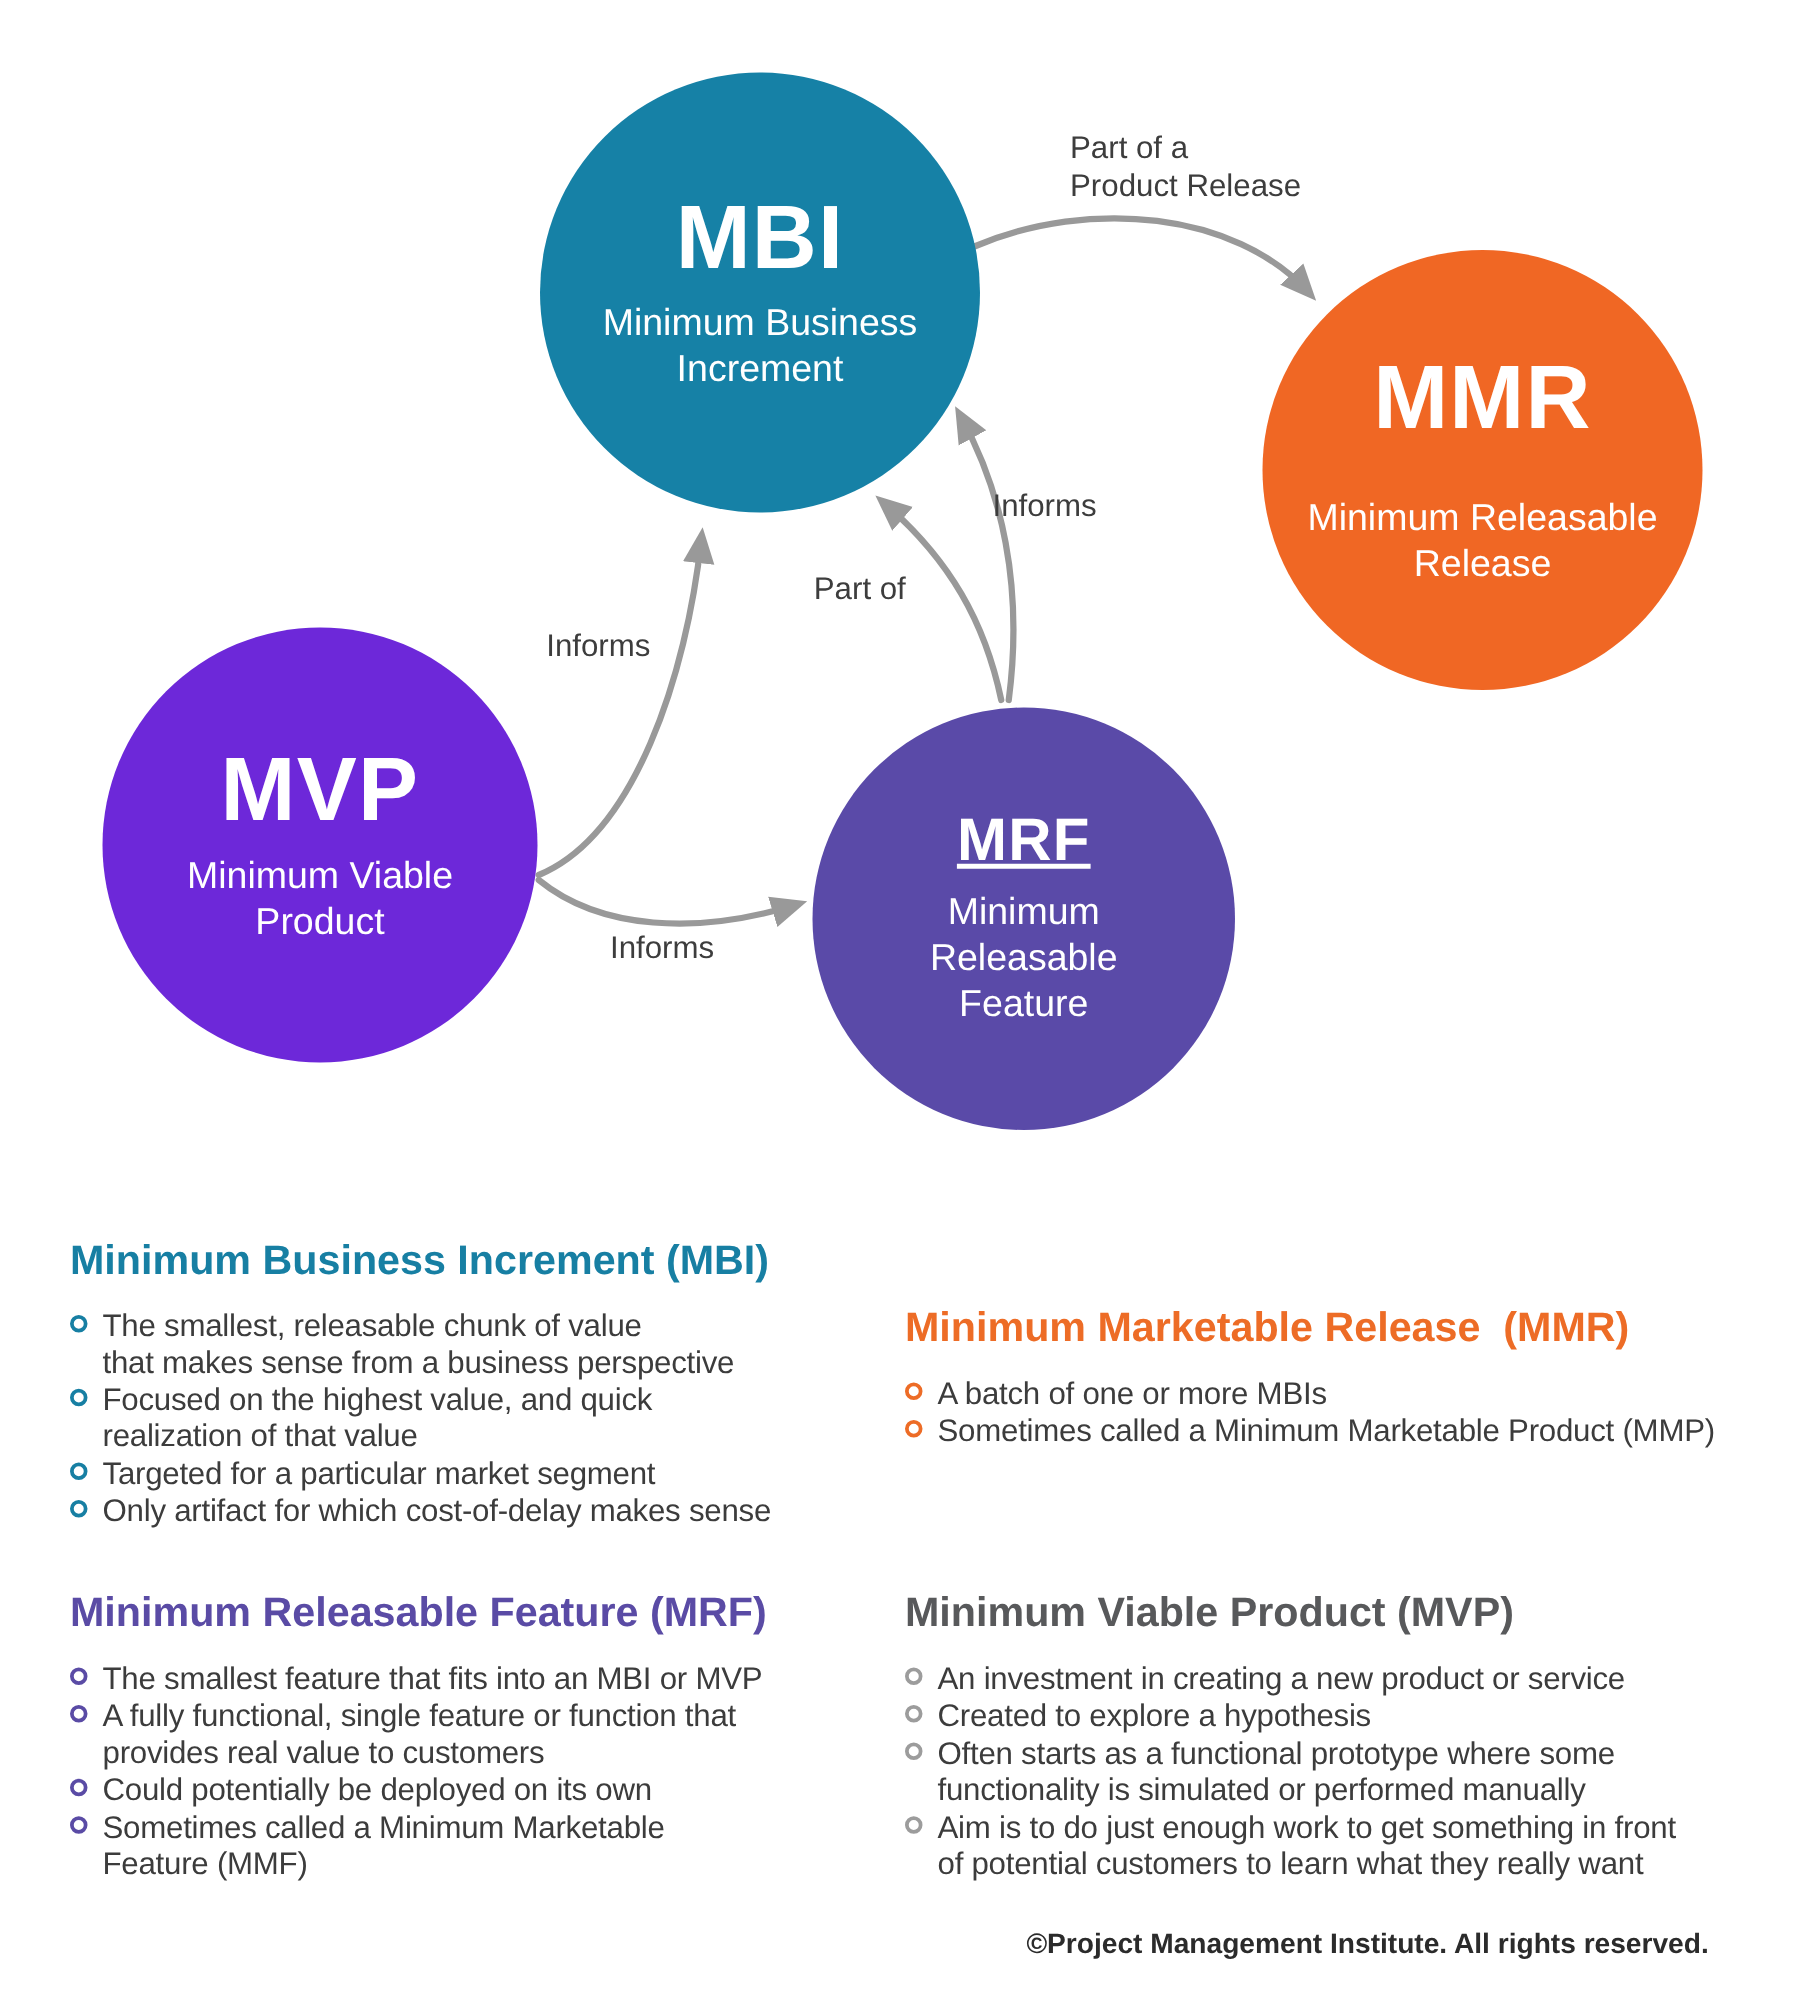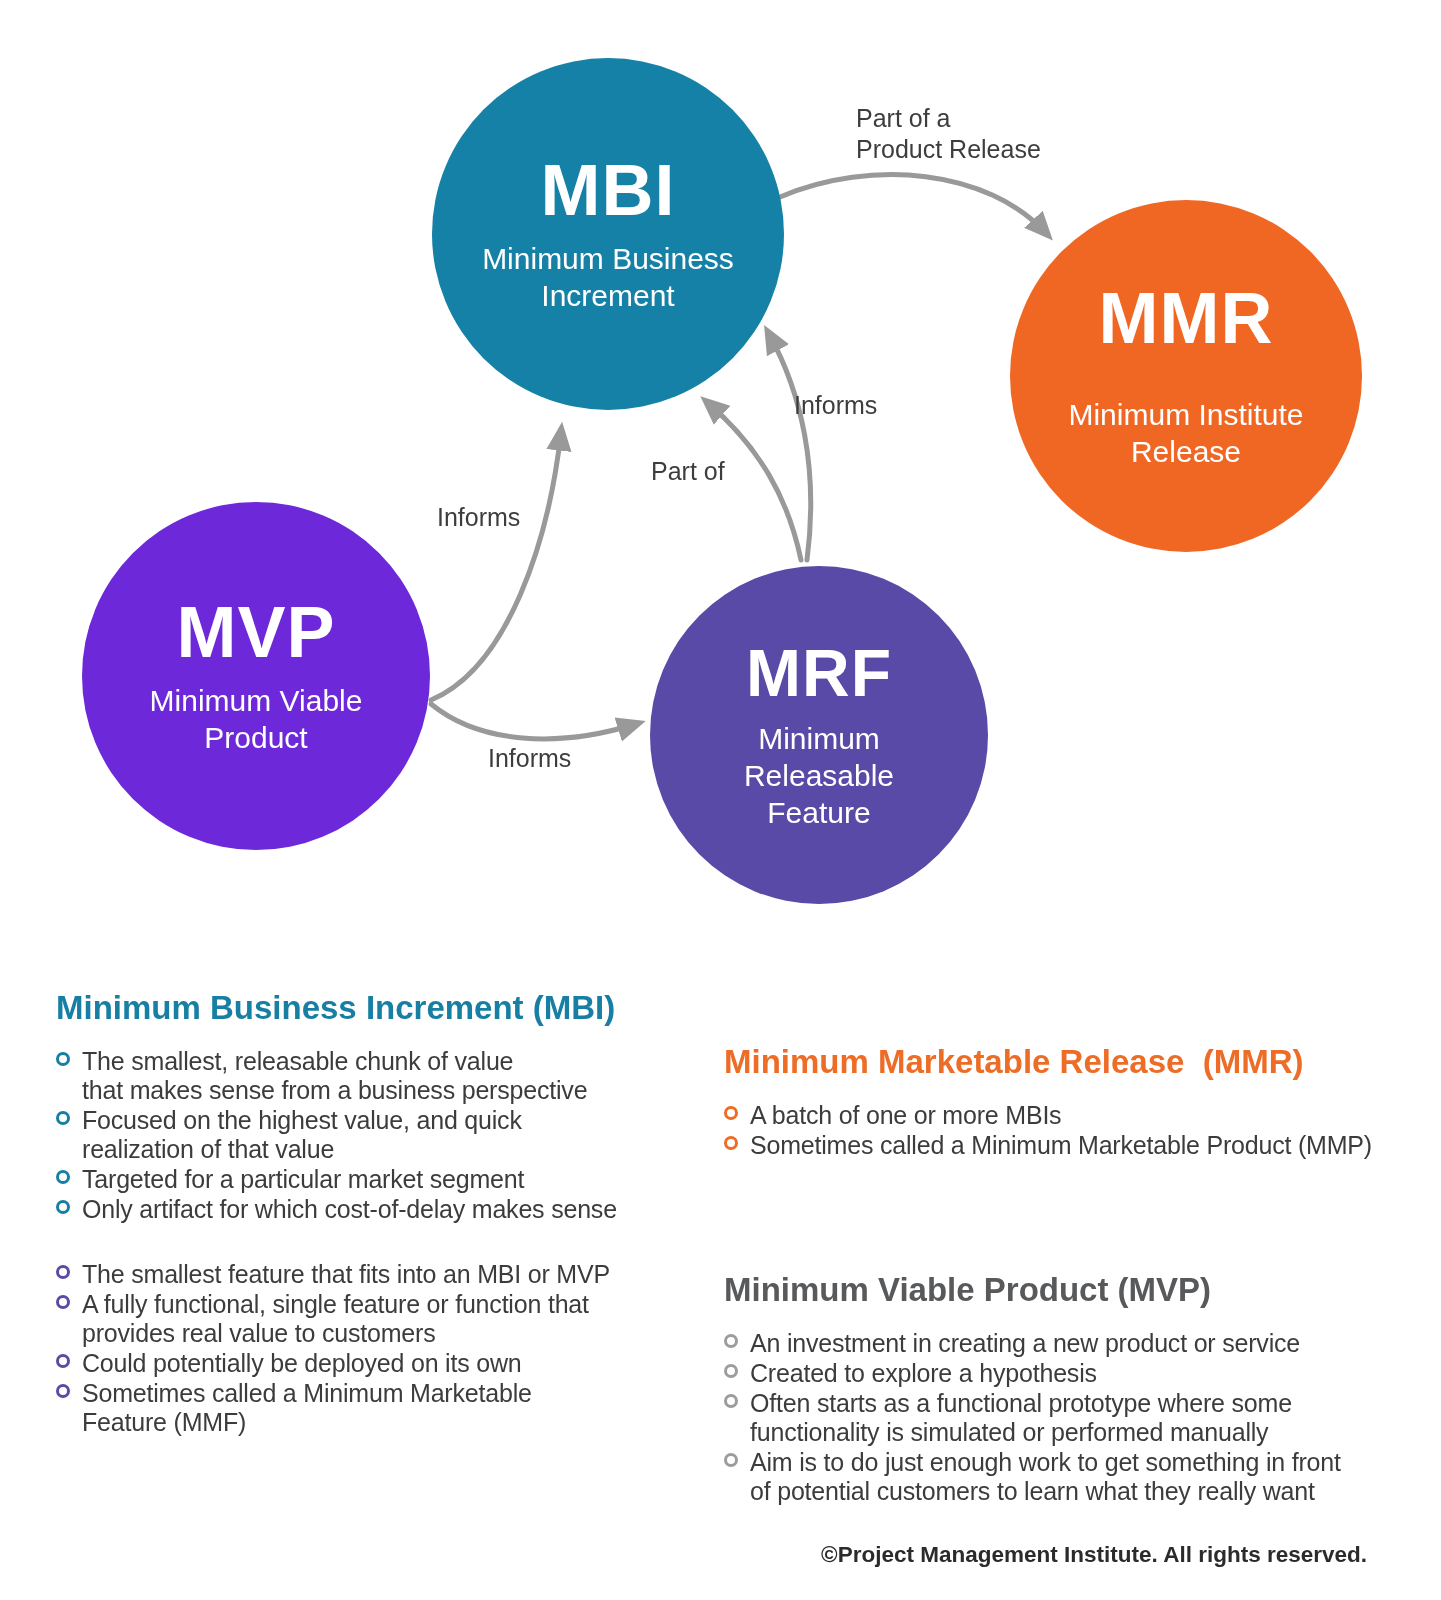--- a/index.html
+++ b/index.html
@@ -11,21 +11,21 @@
   .circle{
     position:absolute;border-radius:50%;color:#fff;
     display:flex;flex-direction:column;align-items:center;justify-content:center;
     text-align:center;
   }
   .c-mbi{left:432px;top:58px;width:352px;height:352px;}
   .c-mmr{left:1010px;top:200px;width:352px;height:352px;gap:28px;}
   .c-mvp{left:82px;top:502px;width:348px;height:348px;}
   .c-mrf{left:650px;top:566px;width:338px;height:338px;}
   .acronym{font-size:72px;font-weight:700;line-height:1;letter-spacing:1px;}
-  .c-mrf .acronym{font-size:66px;}
+  .c-mrf .acronym{font-size:48px;text-decoration:underline;}
   .circle-sub{font-size:30px;line-height:37px;margin-top:14px;white-space:pre-line;}
   
   .arrow-layer{position:absolute;left:0;top:0;pointer-events:none;}
   .arrow-layer path.a{stroke:currentColor;stroke-width:5;fill:none;stroke-linecap:round;}
   .arrow-label{
     position:absolute;font-size:25px;line-height:31px;color:#3d3d3d;white-space:pre-line;
   }
   .al-release{left:856px;top:103px;}
   .al-mvp-mbi{left:437px;top:502px;}
   .al-mvp-mrf{left:488px;top:743px;}
@@ -70,21 +70,21 @@
     <path class="a" d="M 807 560 C 819 468 801 392 769 334" marker-end="url(#ah)"></path>
   </svg>
 
   <div class="circle c-mbi" style="background: rgb(22, 129, 166);">
     <div class="acronym">MBI</div>
     <div class="circle-sub">Minimum Business
 Increment</div>
   </div>
   <div class="circle c-mmr" style="background: rgb(240, 103, 36);">
     <div class="acronym">MMR</div>
-    <div class="circle-sub">Minimum Institute
+    <div class="circle-sub">Minimum Releasable
 Release</div>
   </div>
   <div class="circle c-mvp" style="background: #6d28d9;">
     <div class="acronym">MVP</div>
     <div class="circle-sub">Minimum Viable
 Product</div>
   </div>
   <div class="circle c-mrf" style="background: rgb(90, 74, 168);">
     <div class="acronym">MRF</div>
     <div class="circle-sub">Minimum
@@ -131,20 +131,21 @@
         <span class="bullet-text">A batch of one or more MBIs</span>
       </li>
       <li class="bullet">
         <span class="ring" style="border-color: rgb(237, 108, 38);"></span>
         <span class="bullet-text">Sometimes called a Minimum Marketable Product (MMP)</span>
       </li>
     </ul>
   </section>
 
   <section class="info s-mrf">
+    <h2 class="info-title" style="color: rgb(90, 75, 165);">Minimum Releasable Feature (MRF)</h2>
     <ul class="bullets">
       <li class="bullet">
         <span class="ring" style="border-color: rgb(90, 75, 165);"></span>
         <span class="bullet-text">The smallest feature that fits into an MBI or MVP</span>
       </li>
       <li class="bullet">
         <span class="ring" style="border-color: rgb(90, 75, 165);"></span>
         <span class="bullet-text">A fully functional, single feature or function that
 provides real value to customers</span>
       </li>

